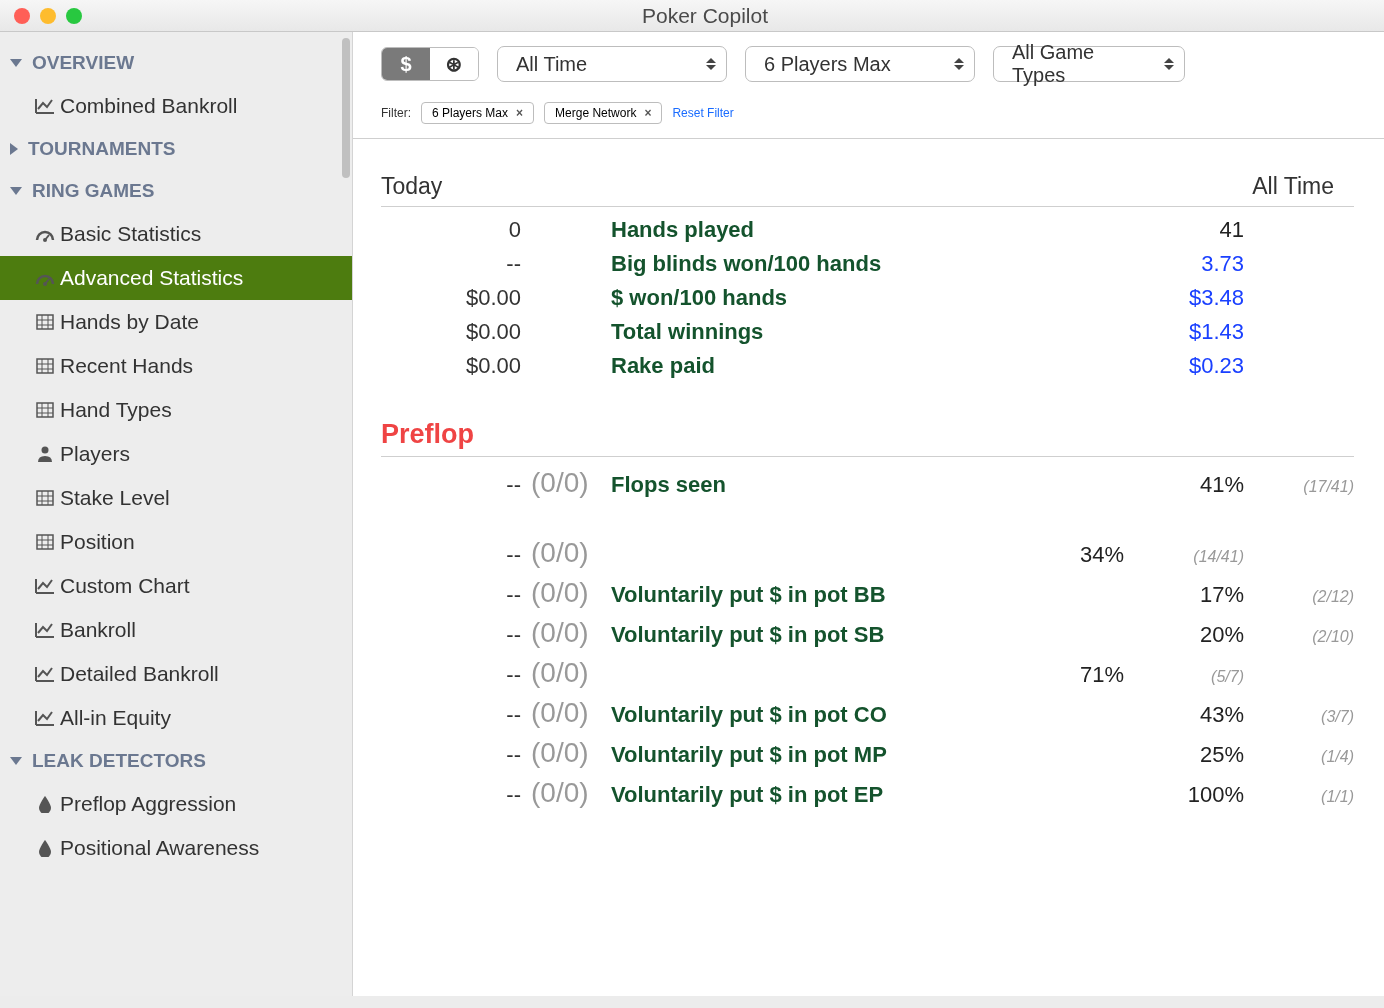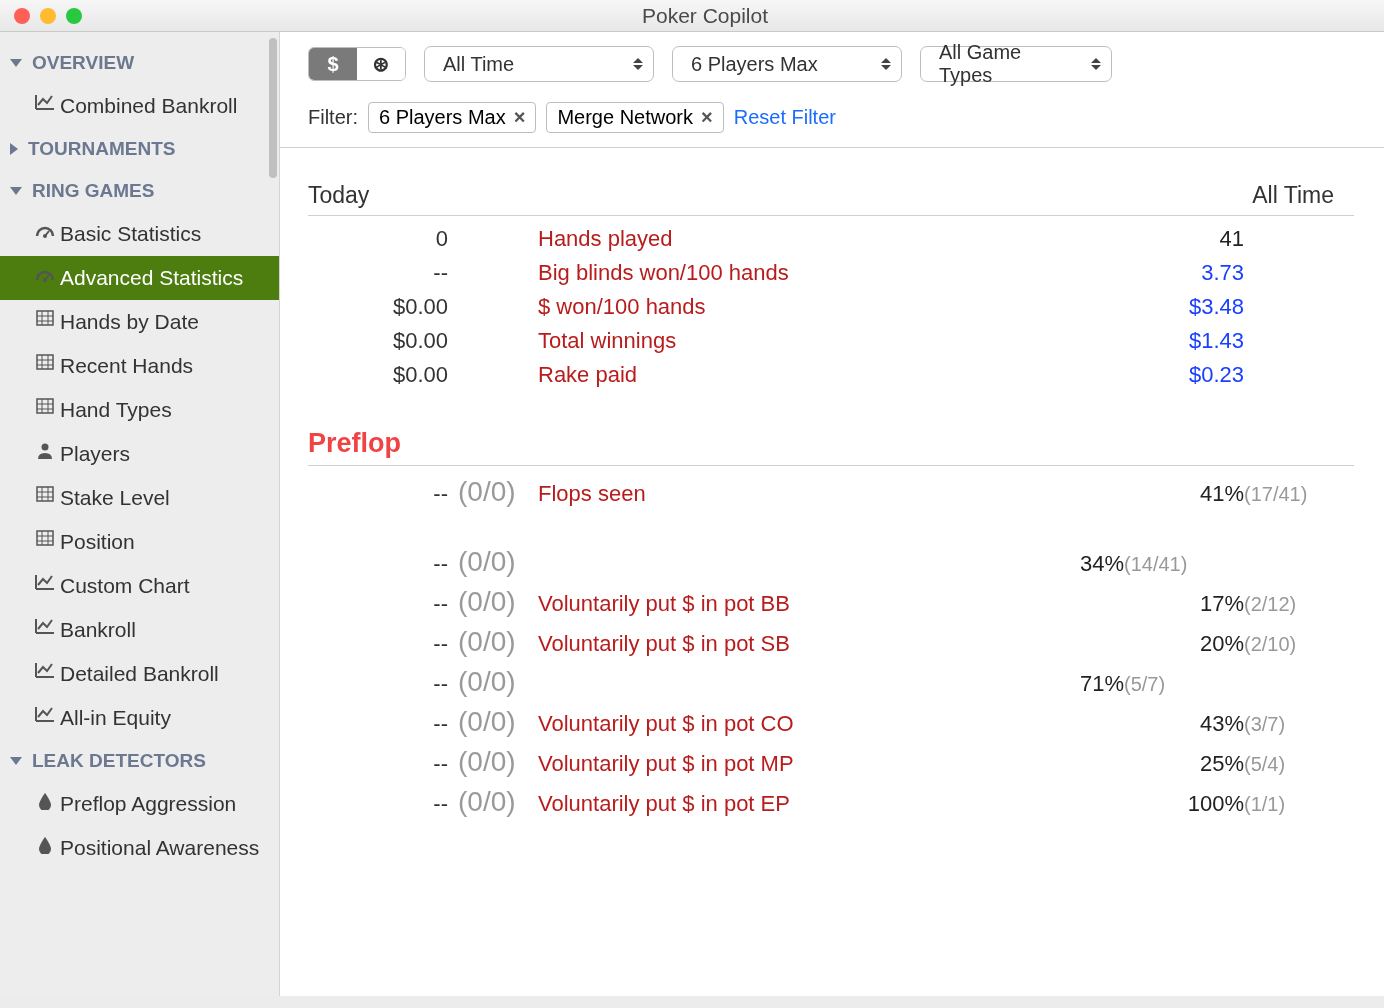--- a/index.html
+++ b/index.html
@@ -6,64 +6,64 @@
 body { font-family: -apple-system, "Helvetica Neue", Arial, sans-serif; font-size: 20px; background: #ececec; overflow: hidden; width: 1384px; height: 1008px; position: relative; }
 
 .titlebar { height: 32px; background: linear-gradient(#f6f6f6,#e8e8e8); border-bottom: 1px solid #c8c8c8; display: flex; align-items: center; }
 .traffic { display: flex; gap: 10px; margin-left: 14px; }
 .tl { width: 16px; height: 16px; border-radius: 50%; }
 .tl.r { background: #ff5f57; } .tl.y { background: #febc2e; } .tl.g { background: #28c840; }
 .title { flex: 1; text-align: center; font-size: 21px; color: #4a4a4a; padding-right: 56px; }
 
 .app { display: flex; height: calc(1008px - 44px); }
 
-.sidebar { width: 280px; background: #ededed; border-right: 1px solid #d4d4d4; overflow-y: auto; padding-top: 10px; position: relative; }
+.sidebar { width: 353px; background: #ededed; border-right: 1px solid #d4d4d4; overflow-y: auto; padding-top: 10px; position: relative; }
 .scrollthumb { position: absolute; right: 2px; top: 6px; width: 8px; height: 140px; background: #c0c0c0; border-radius: 4px; }
 
 .shead { display: flex; align-items: center; padding: 10px 10px 10px 10px; font-weight: 700; color: #6b7890; font-size: 19px; cursor: pointer; }
 .disclosure { width: 0; height: 0; margin-right: 10px; }
 .disclosure.down { border-left: 6px solid transparent; border-right: 6px solid transparent; border-top: 8px solid #6b7890; }
 .disclosure.right { border-top: 6px solid transparent; border-bottom: 6px solid transparent; border-left: 8px solid #6b7890; }
 
-.sitem { display: flex; padding: 10px 10px 10px 30px; font-size: 21px; color: #333; cursor: pointer; }
+.sitem { display: flex; align-items: center; padding: 10px 10px 10px 30px; font-size: 21px; color: #333; cursor: pointer; }
 .sitem.sel { background: #4d7c0f; color: #fff; }
 .sitem.sel .sicon { color: #1267cc; }
 .sicon { width: 30px; color: #555; display: inline-flex; justify-content: center; font-size: 18px; }
 
 .main { flex: 1; background: #fff; display: flex; flex-direction: column; }
 .toolbar { padding: 14px 0 14px 28px; display: flex; gap: 18px; align-items: center; }
 .seg { display: inline-flex; border: 1px solid #bdbdbd; border-radius: 6px; overflow: hidden; height: 34px; }
 .seg > div { width: 48px; display: flex; align-items: center; justify-content: center; font-weight: 600; }
 .seg .on { background: #7a7a7a; color: #fff; }
 .seg .off { background: #fff; color: #333; }
 .dd { position: relative; border: 1px solid #bdbdbd; border-radius: 7px; background: #fff; height: 36px; display: flex; align-items: center; padding: 0 36px 0 18px; font-size: 20px; color: #333; cursor: pointer; }
 .dd .chev { position: absolute; right: 10px; display: flex; flex-direction: column; gap: 2px; }
 .dd .chev::before { content:""; border-left:5px solid transparent; border-right:5px solid transparent; border-bottom:5px solid #444; }
 .dd .chev::after { content:""; border-left:5px solid transparent; border-right:5px solid transparent; border-top:5px solid #444; }
 
-.filterbar { padding: 6px 0 14px 28px; display: flex; align-items: center; gap: 10px; border-bottom: 1px solid #cfcfcf; font-size: 20px; }
+.filterbar { padding: 6px 0 14px 28px; display: flex; align-items: center; gap: 10px; border-bottom: 1px solid #cfcfcf; font-size: 12px; }
 .flabel { color: #333; }
 .chip { border: 1px solid #bdbdbd; border-radius: 4px; padding: 3px 10px; display: flex; align-items: center; gap: 8px; background: #fff; }
 .chip .x { color: #555; font-weight: 600; cursor: pointer; }
 .reset { color: #1a6cff; cursor: pointer; }
 
 .content { flex: 1; overflow: auto; padding: 30px 0 0 0; }
 .stattable { width: 100%; }
 .headrow, .row { display: grid; grid-template-columns: 140px 76px 1fr 120px 110px; align-items: baseline; padding: 4px 30px 4px 0; }
 .headrow { font-size: 23px; color: #333; padding-left: 28px; padding-bottom: 6px; grid-template-columns: 140px 76px 1fr 120px 110px; }
 .headrow .c1 { grid-column: 1 / span 3; }
 .headrow .c4 { grid-column: 4 / span 2; text-align: right; padding-right: 20px; }
 .hr { height: 1px; background: #cfcfcf; margin: 0 30px 6px 28px; }
 .row { padding-left: 28px; font-size: 22px; }
 .row .today { text-align: right; color: #333; }
 .row .frac { color: #999; font-size: 28px; text-align: left; padding-left: 10px; }
-.row .label { font-weight: 400; color: #b91c1c; padding-left: 14px; }
+.row .label { font-weight: 700; color: #14532d; padding-left: 14px; }
 .row .val { text-align: right; color: #222; }
 .row .val.blue { color: #1a40ff; }
-.row .frac2 { color: #999; font-size: 20px; padding-right: 0; }
+.row .frac2 { color: #999; font-size: 16px; text-align: right; padding-right: 0; font-style: italic; }
 
 .section-title { font-weight: 700; font-size: 27px; color: #ef4444; margin: 36px 30px 6px 28px; border-bottom: 1px solid #cfcfcf; padding-bottom: 6px; }
 .gap { height: 30px; }
 </style>
 </head>
 <body>
 
 <div class="titlebar">
   <div class="traffic">
     <div class="tl r"></div>
@@ -367,21 +367,21 @@
               <div class="frac">(0/0)</div>
               <div class="label">Voluntarily put $ in pot CO</div>
               <div class="val">43%</div>
               <div class="frac2">(3/7)</div>
             </div>
             <div class="row">
               <div class="today">--</div>
               <div class="frac">(0/0)</div>
               <div class="label">Voluntarily put $ in pot MP</div>
               <div class="val">25%</div>
-              <div class="frac2">(5/4)</div>
+              <div class="frac2">(1/4)</div>
             </div>
             <div class="row">
               <div class="today">--</div>
               <div class="frac">(0/0)</div>
               <div class="label">Voluntarily put $ in pot EP</div>
               <div class="val">100%</div>
               <div class="frac2">(1/1)</div>
             </div>
           </div>
       </div>

